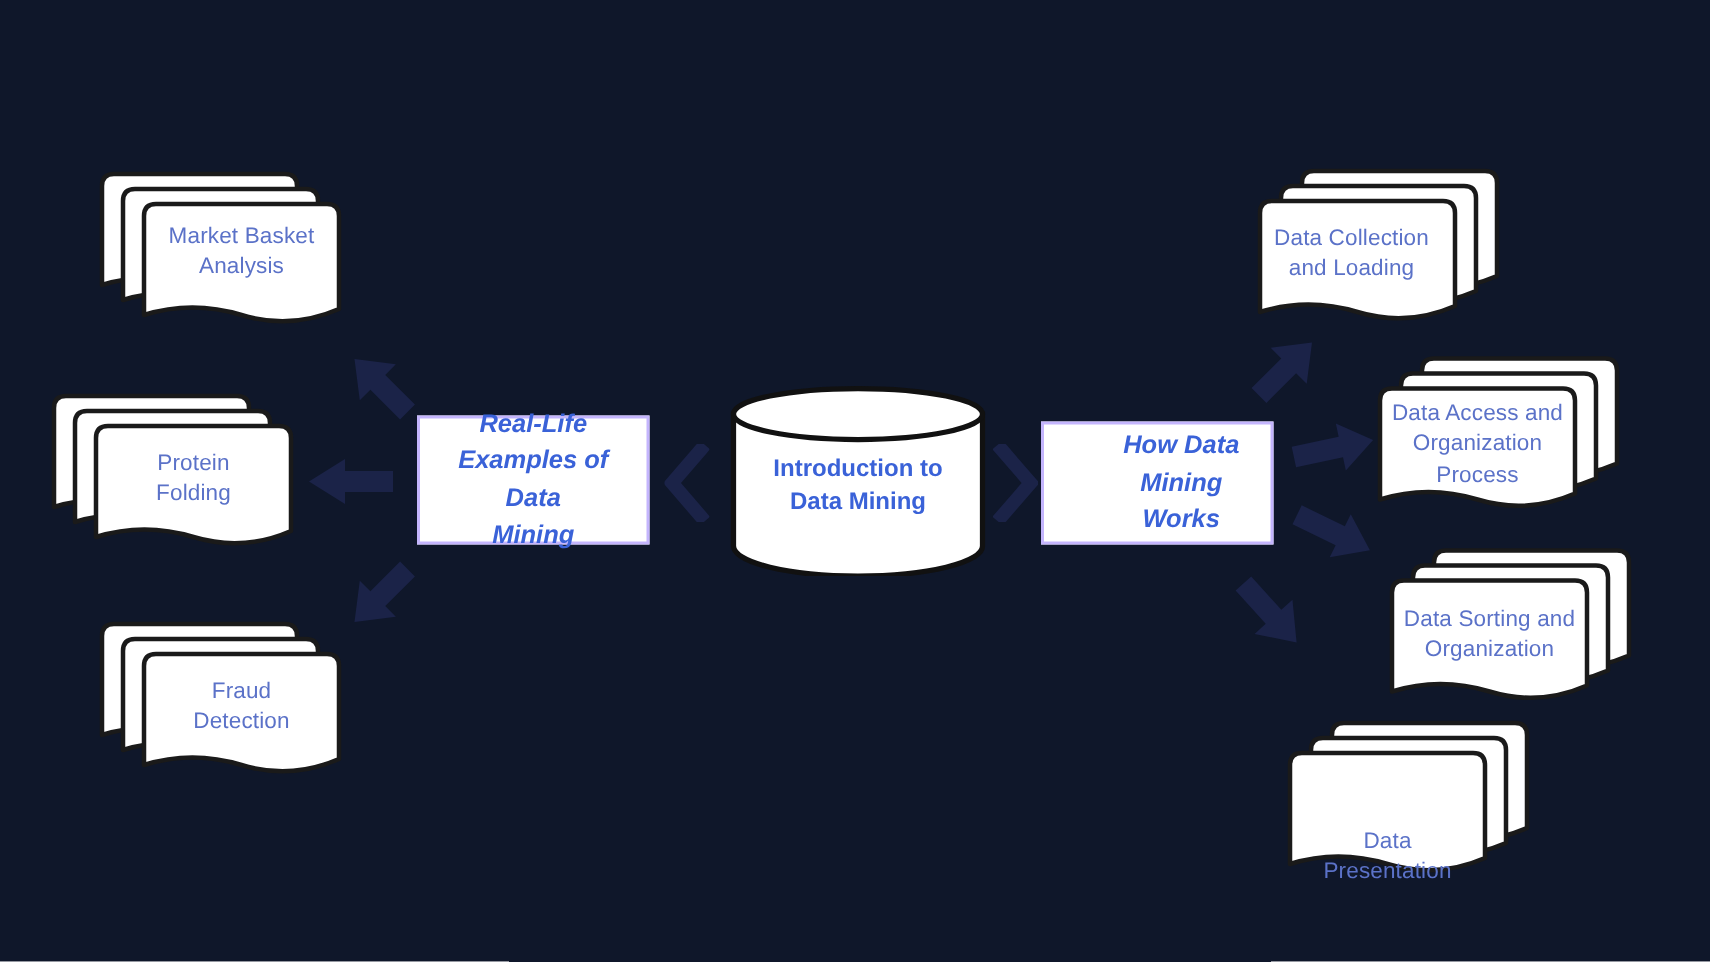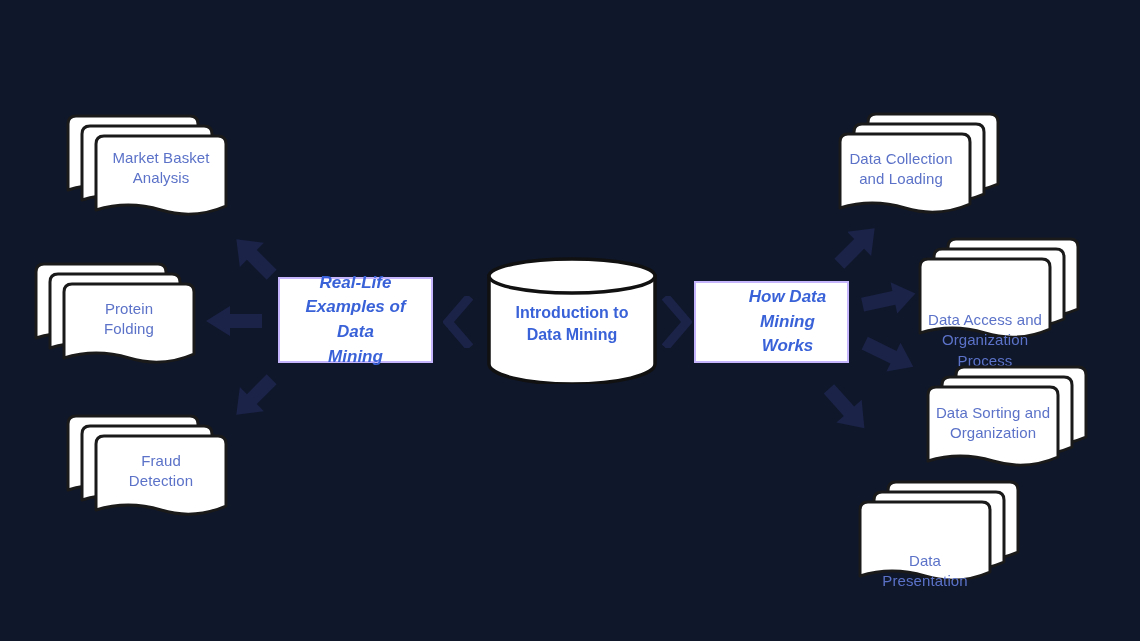--- a/index.html
+++ b/index.html
@@ -229,21 +229,21 @@
   </div>
 
   <div class="docstack" style="left:912px; top:235px; width:172px; height:110px;">
     <svg width="172" height="110" viewBox="0 0 172 110">
       <g fill="#ffffff" stroke="#1a1a1a" stroke-width="3" stroke-linejoin="round">
         <path d="M36 12 q0 -8 8 -8 H158 q8 0 8 8 V74 q-32 14 -65 4 q-33 -10 -65 0 Z"></path>
         <path d="M22 22 q0 -8 8 -8 H144 q8 0 8 8 V84 q-32 14 -65 4 q-33 -10 -65 0 Z"></path>
         <path d="M8 32 q0 -8 8 -8 H130 q8 0 8 8 V94 q-32 14 -65 4 q-33 -10 -65 0 Z"></path>
       </g>
     </svg>
-    <div class="doc-label" style="top:31px; left:8px; width:130px;margin-top:44px;">Data Access and
+    <div class="doc-label" style="top:31px; left:8px; width:130px;">Data Access and
 Organization
 Process</div>
   </div>
 
   <div class="docstack" style="left:920px; top:363px; width:172px; height:110px;">
     <svg width="172" height="110" viewBox="0 0 172 110">
       <g fill="#ffffff" stroke="#1a1a1a" stroke-width="3" stroke-linejoin="round">
         <path d="M36 12 q0 -8 8 -8 H158 q8 0 8 8 V74 q-32 14 -65 4 q-33 -10 -65 0 Z"></path>
         <path d="M22 22 q0 -8 8 -8 H144 q8 0 8 8 V84 q-32 14 -65 4 q-33 -10 -65 0 Z"></path>
         <path d="M8 32 q0 -8 8 -8 H130 q8 0 8 8 V94 q-32 14 -65 4 q-33 -10 -65 0 Z"></path>

